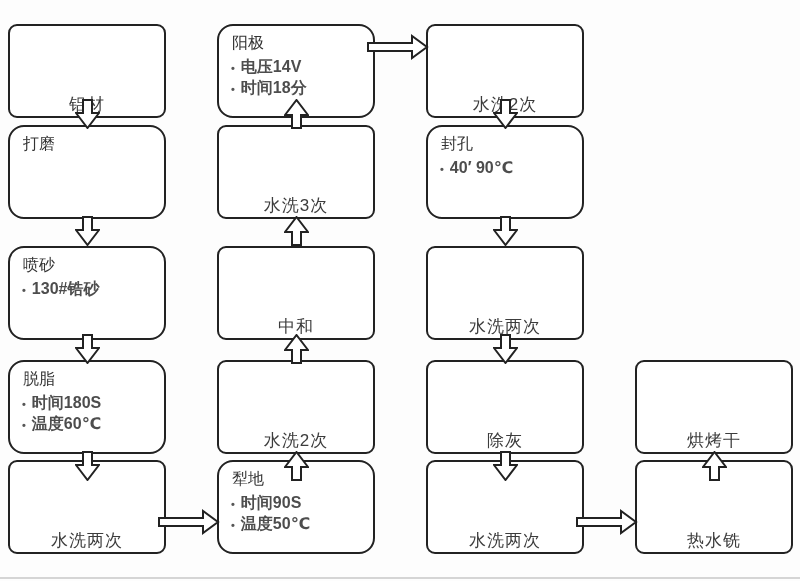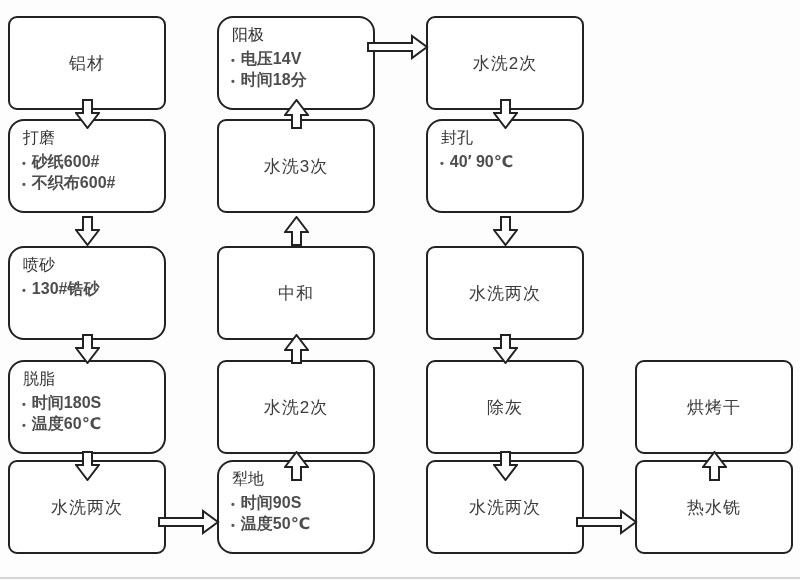--- a/index.html
+++ b/index.html
@@ -4,23 +4,23 @@
 <style>
   html,body{margin:0;padding:0;background:#ffffff;}
   body{font-family:"Liberation Sans","DejaVu Sans",sans-serif;}
   #canvas{position:relative;width:800px;height:581px;background:#fdfdfd;overflow:hidden;}
 
   .node{
     position:absolute;width:158px;height:94px;box-sizing:border-box;
     background:#ffffff;border:2.5px solid #222222;border-radius:16px;
   }
   .col0{left:8px}.col1{left:217px}.col2{left:426px}.col3{left:635px}
-  .row0{top:16px}.row1{top:119px}.row2{top:246px}.row3{top:360px}.row4{top:460px}
+  .row0{top:24px}.row1{top:125px}.row2{top:246px}.row3{top:360px}.row4{top:460px}
 
-  .node.centered{display:flex;align-items:center;justify-content:center;border-radius:9px;}
+  .node.centered{display:flex;align-items:flex-end;justify-content:center;border-radius:9px;}
   .node.centered .label{font-size:17px;color:#3c3c3c;letter-spacing:1px;}
 
   .node .title{font-size:16px;color:#333333;margin:7px 0 3px 13px;}
   .node ul{list-style:none;margin:3px 0 0 12px;padding:0;}
   .node li{font-size:16px;color:#4d4d4d;line-height:20px;font-weight:bold;}
   .node li::before{content:"•";margin-right:6px;color:#555555;font-size:11px;}
 
   .arrow{position:absolute;}
   .arrow svg{display:block;}
 
@@ -30,24 +30,20 @@
 </head>
 <body>
 
 <div id="canvas">
 
   <div class="node centered col0 row0">
     <span class="label">铝材</span>
   </div>
   <div class="node col0 row1">
     <div class="title">打磨</div>
-    <ul>
-      <li>砂纸600#</li>
-      <li>不织布600#</li>
-    </ul>
   </div>
   <div class="node col0 row2">
     <div class="title">喷砂</div>
     <ul>
       <li>130#锆砂</li>
     </ul>
   </div>
   <div class="node col0 row3">
     <div class="title">脱脂</div>
     <ul>

